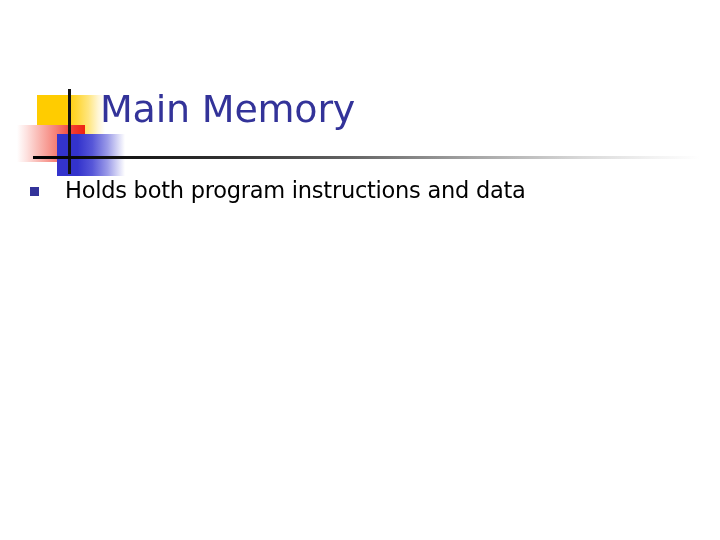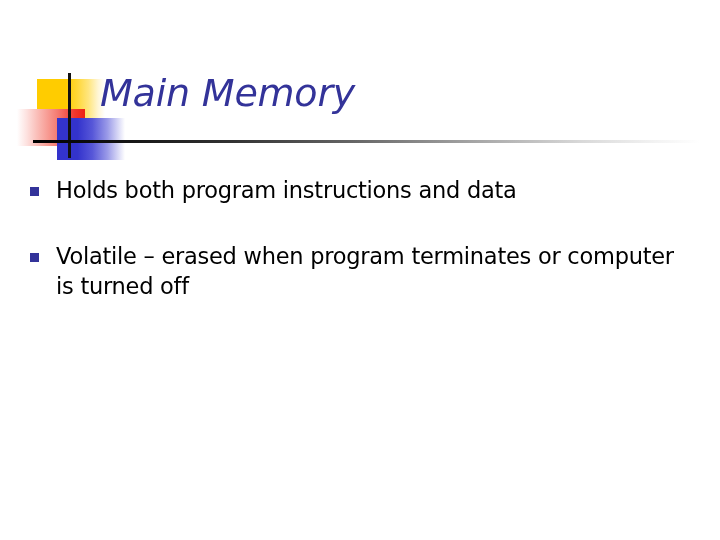--- a/index.html
+++ b/index.html
@@ -21,24 +21,23 @@
     inset: 0;
     width: 720px;
     height: 540px;
     background: #ffffff;
   }
 
   
   .title-zone {
     position: absolute;
     left: 0;
-    top: 0;
+    top: 16px;
     width: 622px;
     height: 175px;
-    font-style: italic;
   }
 
   
   .deco-gold {
     position: absolute;
     left: 37px;
     top: 79px;
     width: 68px;
     height: 40px;
     background: linear-gradient(to right,
@@ -142,20 +141,21 @@
     position: absolute;
     left: 0;
     top: 12px;
     width: 9px;
     height: 9px;
     background: #33339a;
   }
 
   .bullet-text {
     display: block;
+    margin-left: 9px;
   }
 </style>
 </head>
 <body>
 
 <div class="slide">
 
   <div class="title-zone">
 
     <div class="deco-gold"></div>
@@ -168,22 +168,18 @@
   </div>
 
   <div class="body-zone">
     <ul class="bullet-list">
 
       <li class="bullet-item">
         <span class="bullet-marker"></span>
         <span class="bullet-text">Holds both program instructions and data</span>
       </li>
 
-      <li class="bullet-item">
-        <span class="bullet-marker"></span>
-        <span class="bullet-text">Volatile – erased when program terminates or computer is turned off</span>
-      </li>
 
 
     </ul>
   </div>
 
 </div>
 
 </body></html>

